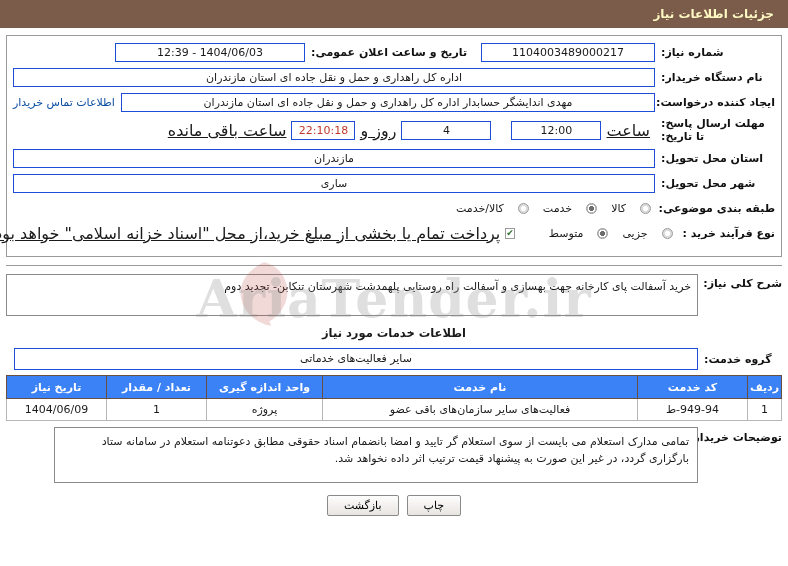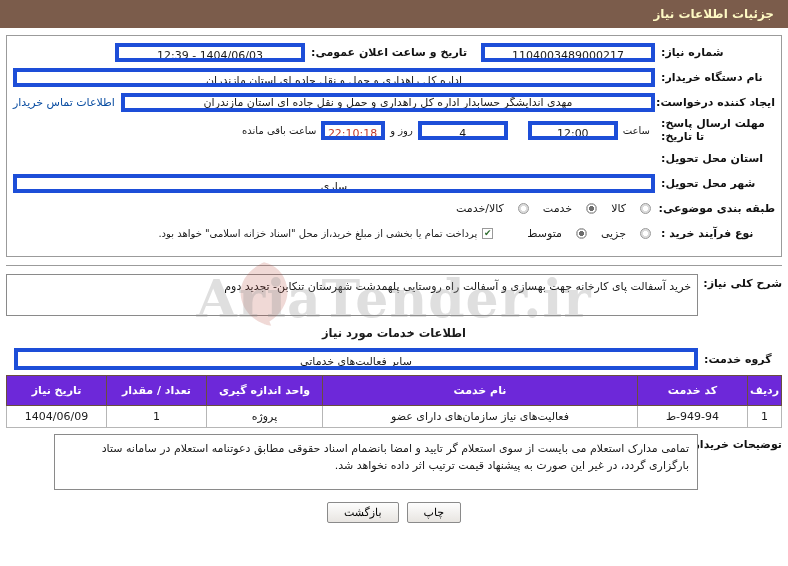--- a/index.html
+++ b/index.html
@@ -45,40 +45,41 @@
   .lbl {
     font-weight: bold;
     font-size: 11px;
     text-align: left;
     padding-left: 6px;
     white-space: nowrap;
     color: #111;
   }
   .lbl-w1 { width: 120px; }
   .field {
-    border: 4px solid #1d4ed8;
+    border: 1px solid #1d4ed8;
     background: #fff;
     height: 19px;
     line-height: 17px;
     font-size: 11px;
     text-align: center;
     padding: 0 4px;
     overflow: hidden;
     white-space: nowrap;
   }
   .field.red { color: #c0392b; }
   .link {
     color: #0b4ea2;
     text-decoration: none;
     font-size: 11px;
   }
   .mini-lbl {
-    font-size: 10px;
+    font-size: 16px;
     padding: 0 5px;
     white-space: nowrap;
+    text-decoration: underline;
   }
   
   .radio-group { display: flex; align-items: center; gap: 4px; }
   .radio {
     width: 11px; height: 11px;
     border-radius: 50%;
     border: 1px solid #9a9a9a;
     background: radial-gradient(#ffffff 0 40%, #dcdcdc 41% 100%);
     display: inline-block;
   }
@@ -115,24 +116,24 @@
     font-weight: bold;
     font-size: 11.5px;
     margin: 10px 0 8px 0;
   }
   table.grid {
     width: 100%;
     border-collapse: collapse;
     font-size: 11px;
   }
   table.grid th {
-    background: #6d28d9;
+    background: #3b82f6;
     color: #fff;
     border: 1px solid #6a4e3f;
-    height: 30px;
+    height: 23px;
     font-weight: bold;
   }
   table.grid td {
     border: 1px solid #b6b6b6;
     height: 22px;
     text-align: center;
     background: #fff;
   }
   .notes-box {
     border: 1px solid #8a8a8a;
@@ -217,20 +218,21 @@
       <div class="mini-lbl">ساعت</div>
       <div class="field" style="width:90px;">12:00</div>
       <div class="field" style="width:90px; margin-right:20px;">4</div>
       <div class="mini-lbl">روز و</div>
       <div class="field red" style="width:64px;">22:10:18</div>
       <div class="mini-lbl">ساعت باقی مانده</div>
     </div>
 
     <div class="row">
       <div class="lbl lbl-w1">استان محل تحویل:</div>
+      <div class="field" style="flex:1;">مازندران</div>
     </div>
 
     <div class="row">
       <div class="lbl lbl-w1">شهر محل تحویل:</div>
       <div class="field" style="flex:1;">ساری</div>
     </div>
 
     <div class="row">
       <div class="lbl lbl-w1">طبقه بندی موضوعی:</div>
       <div class="radio-group" style="padding-right:4px;">
@@ -289,21 +291,21 @@
           <th>نام خدمت</th>
           <th style="width:116px;">واحد اندازه گیری</th>
           <th style="width:100px;">تعداد / مقدار</th>
           <th style="width:100px;">تاریخ نیاز</th>
         </tr>
       </thead>
       <tbody>
         <tr>
           <td>1</td>
           <td>949-94-ط</td>
-          <td>فعالیت‌های نیاز سازمان‌های دارای عضو</td>
+          <td>فعالیت‌های سایر سازمان‌های باقی عضو</td>
           <td>پروژه</td>
           <td>1</td>
           <td>1404/06/09</td>
         </tr>
       </tbody>
     </table>
 
     <div class="row" style="align-items:flex-start; margin-top:6px;">
       <div class="lbl" style="width:84px; padding-top:4px;">توضیحات خریدار:</div>
       <div class="notes-box" style="flex:1;margin-left:48px;">تمامی مدارک استعلام می بایست از سوی استعلام گر تایید و امضا بانضمام اسناد حقوقی مطابق دعوتنامه استعلام در سامانه ستاد بارگزاری گردد، در غیر این صورت به پیشنهاد قیمت ترتیب اثر داده نخواهد شد.</div>

